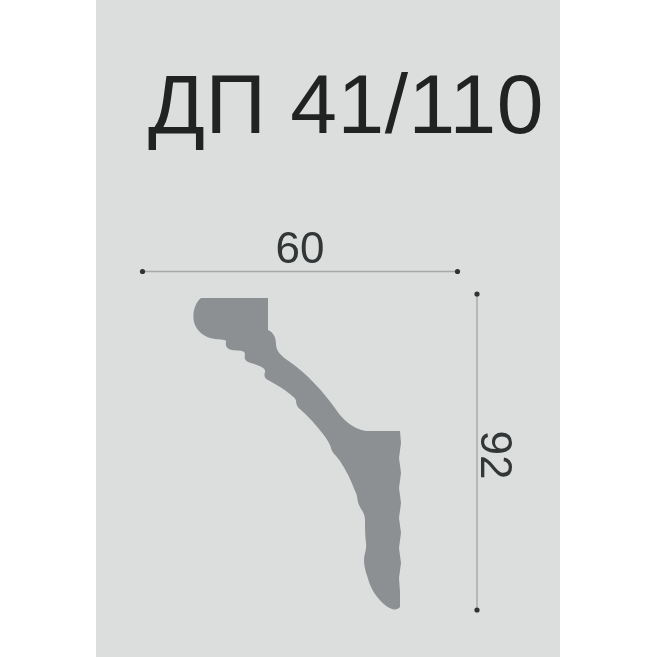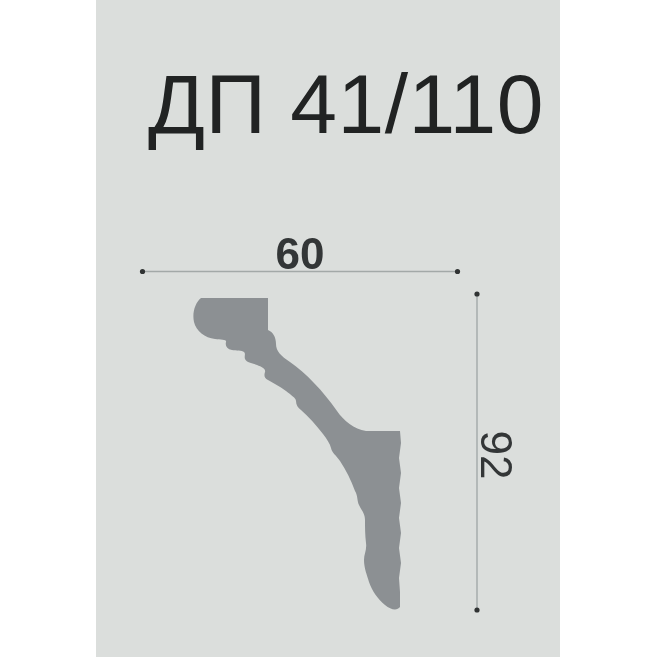--- a/index.html
+++ b/index.html
@@ -49,23 +49,22 @@
   }
   .dim-label {
     position: absolute;
     font-size: 44px;
     line-height: 1;
     color: #333637;
     white-space: nowrap;
   }
   .dim-width {
     left: 300px;
-    top: 232px;
+    top: 226px;
     transform: translateX(-50%);
-    font-weight: bold;
   }
   .dim-height {
     left: 496px;
     top: 455px;
     transform: translate(-50%, -50%) rotate(90deg);
   }
 </style>
 </head>
 <body>
 

